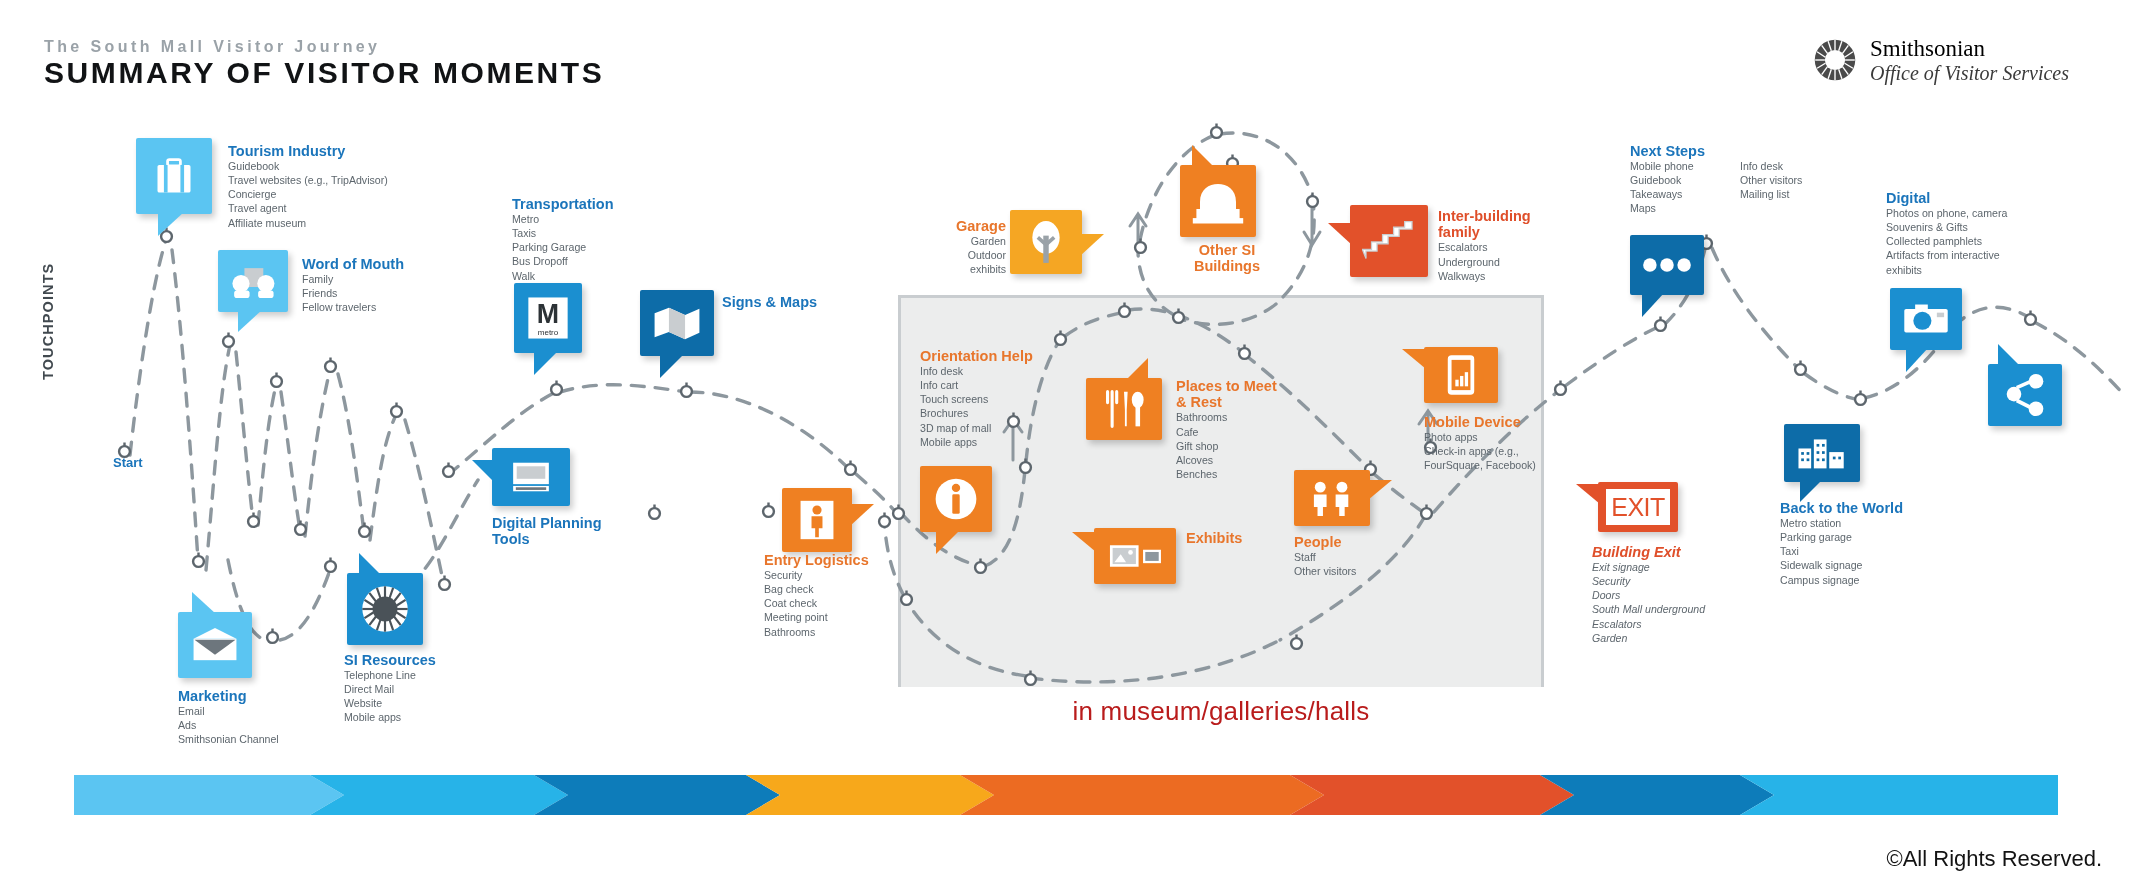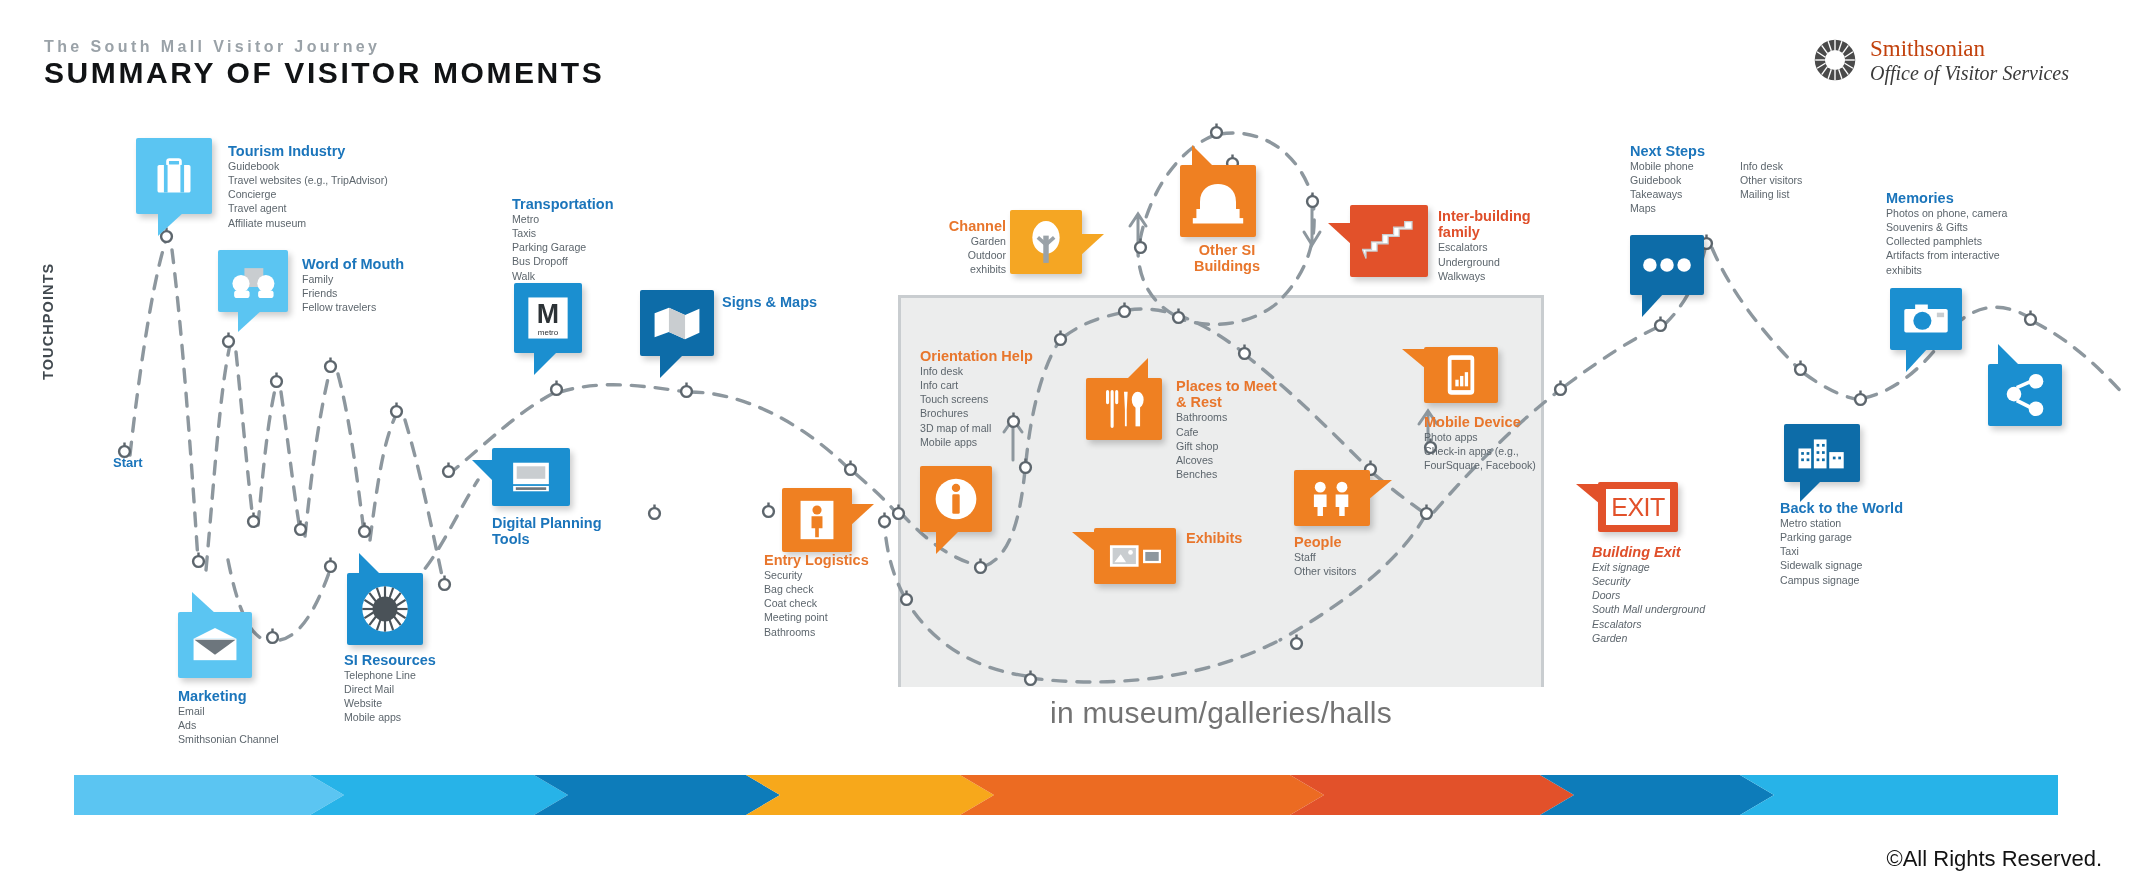--- a/index.html
+++ b/index.html
@@ -20,21 +20,21 @@
     color:#9aa2a8;
   }
   .hdr-title {
     position:absolute; left:44px; top:56px;
     font-size:30px; font-weight:bold; letter-spacing:2.6px;
     color:#111315;
   }
   .si-logo { position:absolute; left:1812px; top:36px; display:flex; align-items:center; gap:12px; }
   .si-sun { width:46px; height:46px; }
   .si-words { line-height:1.12; }
-  .si-name { font-family:"Liberation Serif", serif; font-size:23px; color:#c2410c; }
+  .si-name { font-family:"Liberation Serif", serif; font-size:23px; color:#000000; }
   .si-sub  { font-family:"Liberation Serif", serif; font-size:20px; font-style:italic; color:#3a3a3a; }
 
   
   .touchpoints {
     position:absolute; left:40px; top:380px;
     transform:rotate(-90deg); transform-origin:left top;
     font-size:14.5px; font-weight:bold; letter-spacing:1.1px; color:#41494f;
     white-space:nowrap;
   }
 
@@ -42,21 +42,21 @@
   #lines { position:absolute; left:0; top:0; width:2132px; height:892px; }
 
   
   .museum-panel {
     position:absolute; left:898px; top:295px; width:646px; height:392px;
     background:#eceded; border-left:3px solid #c9cdd0; border-right:3px solid #c9cdd0;
     border-top:3px solid #c9cdd0;
   }
   .museum-caption {
     position:absolute; left:898px; top:696px; width:646px;
-    text-align:center; font-size:30px; color:#737373; letter-spacing:.2px;
+    text-align:center; font-size:26px; color:#b91c1c; letter-spacing:.2px;
   }
 
   
   .node { position:absolute; width:17px; height:17px; }
   .node svg { display:block; }
 
   
   .callout { position:absolute; }
   .cbox {
     position:relative; border-radius:2px;
@@ -629,21 +629,21 @@
     <div class="cbox" style="width:72px;height:64px;background:#f5a623;">
       <svg width="40" height="46" viewBox="0 0 44 50">
         <ellipse cx="22" cy="20" rx="15" ry="18" fill="#ffffff"></ellipse>
         <rect x="19" y="18" width="6" height="30" fill="#9aa2a8"></rect>
         <path d="M22,28 L13,20 M22,28 L31,20" stroke="#9aa2a8" stroke-width="4" fill="none"></path>
       </svg>
       <div class="tail" style="right:-22px; top:24px; border-top:0 solid transparent; border-bottom:22px solid transparent; border-left:24px solid #f5a623;"></div>
     </div>
   </div>
   <div class="lbl-block" style="left:930px; top:218px; width:76px; text-align:right;">
-    <div class="lbl-title t-orange">Channel</div>
+    <div class="lbl-title t-orange">Garage</div>
     <div class="lbl-list">
         <div>Garden</div>
         <div>Outdoor exhibits</div>
       </div>
   </div>
 
   <div class="callout" style="left:1180px; top:165px;">
     <div class="cbox" style="width:76px;height:72px;background:#ef8022;">
       <svg width="54" height="46" viewBox="0 0 60 50">
         <path d="M6,46 L6,34 L10,34 L10,26 C10,12 20,6 30,6 C40,6 50,12 50,26 L50,34 L54,34 L54,46 Z" fill="#ffffff"></path>
@@ -885,21 +885,21 @@
       <svg width="52" height="38" viewBox="0 0 56 42">
         <rect x="4" y="10" width="48" height="26" rx="2" fill="#ffffff"></rect>
         <rect x="16" y="5" width="14" height="7" fill="#ffffff"></rect>
         <circle cx="24" cy="23" r="10" fill="#1b8fd0"></circle>
         <rect x="40" y="14" width="8" height="5" fill="#c9cdd0"></rect>
       </svg>
       <div class="tail" style="left:16px; bottom:-22px; border-left:0 solid transparent; border-right:22px solid transparent; border-top:24px solid #1b8fd0;"></div>
     </div>
   </div>
   <div class="lbl-block" style="left:1886px; top:190px; width:176px;">
-    <div class="lbl-title t-blue">Memories</div>
+    <div class="lbl-title t-blue">Digital</div>
     <div class="lbl-list">
         <div>Photos on phone, camera</div>
         <div>Souvenirs &amp; Gifts</div>
         <div>Collected pamphlets</div>
         <div>Artifacts from interactive
 exhibits</div>
       </div>
   </div>
 
   <div class="callout" style="left:1988px; top:364px;">

